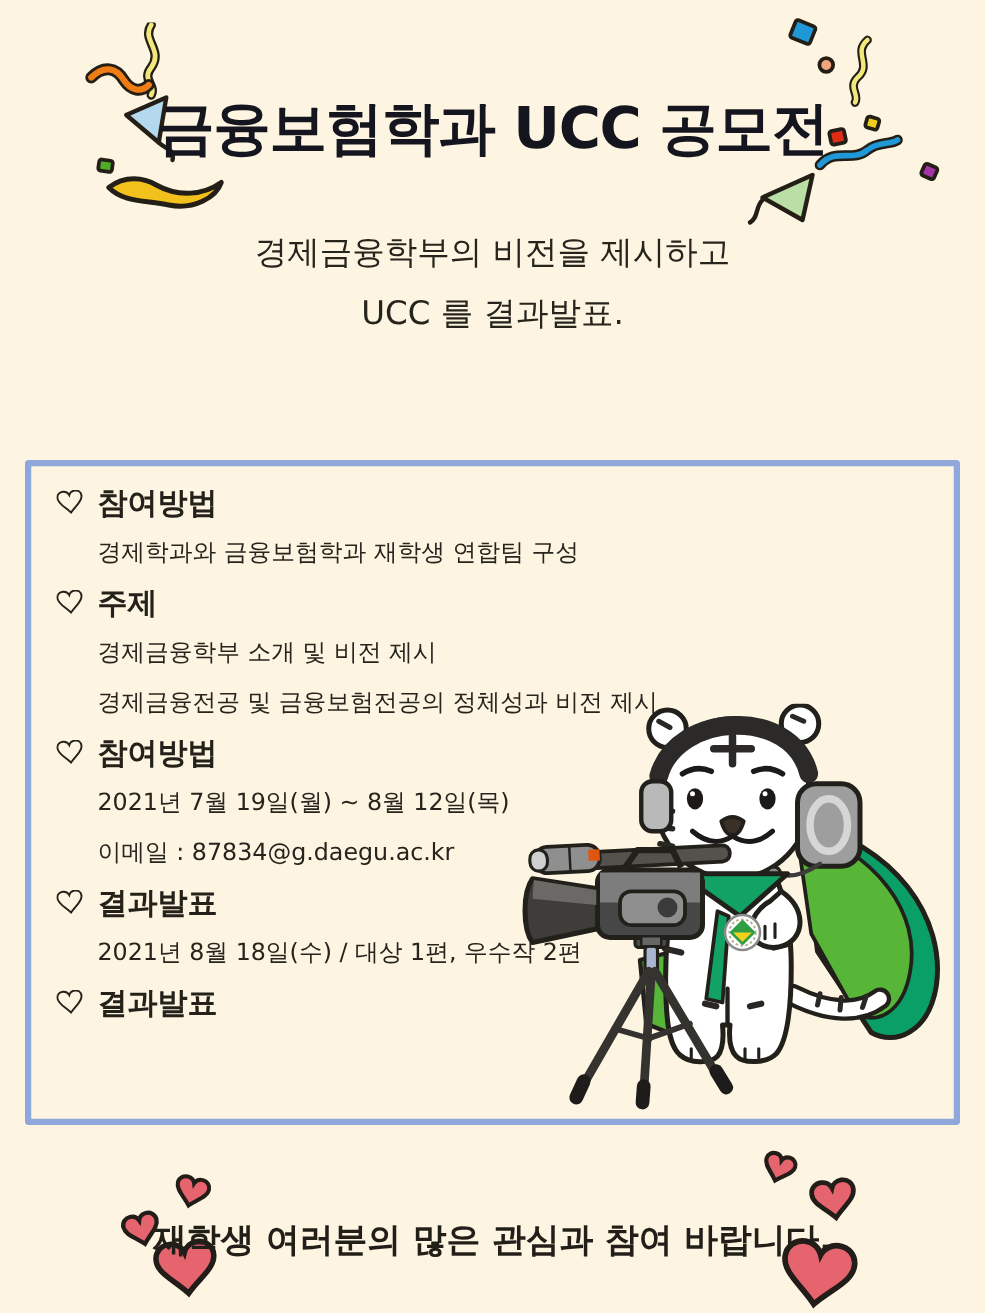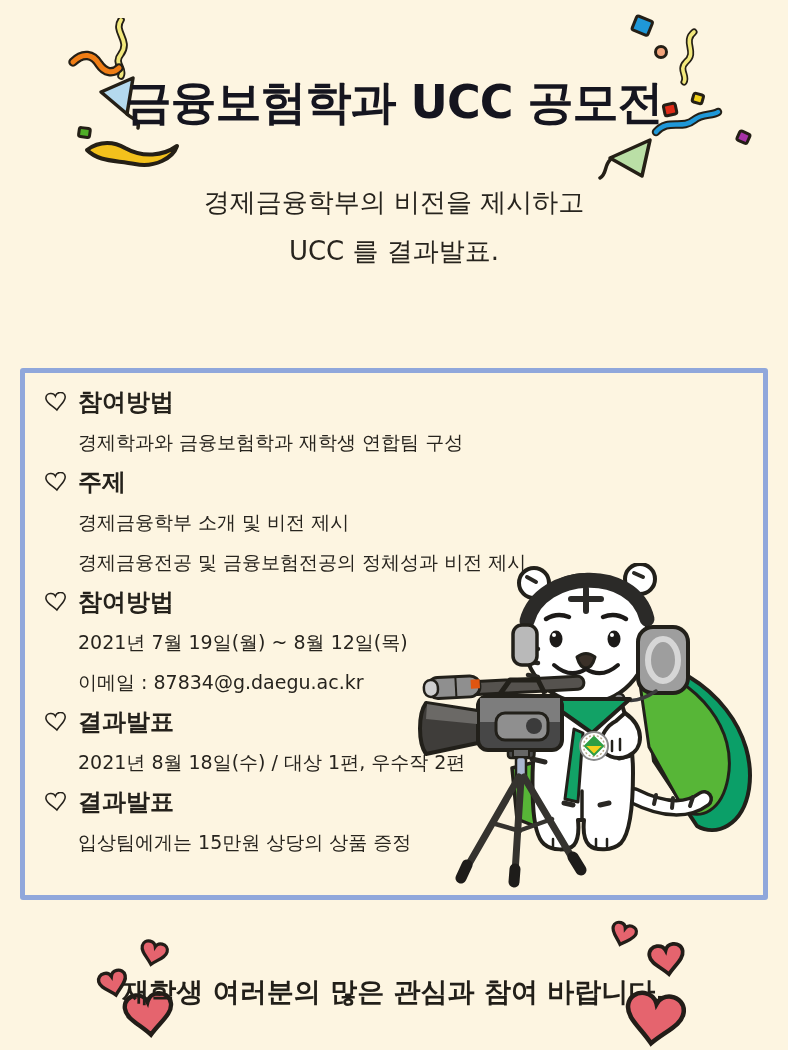--- a/index.html
+++ b/index.html
@@ -131,21 +131,20 @@
     <div class="row detail">2021년 8월 18일(수) / 대상 1편, 우수작 2편</div>
 
     <div class="row heading">
       <span class="heart-bullet">
         <svg width="22" height="20" viewBox="0 0 34 31">
             <path d="M17 28 C10 20 2 15.5 2 8.6 C2 4 5.6 1.4 9.6 1.4 C12.8 1.4 15.9 3.5 17 6.3 C18.1 3.5 21.2 1.4 24.4 1.4 C28.4 1.4 32 4 32 8.6 C32 15.5 24 20 17 28 Z" fill="none" stroke="#26221c" stroke-width="2.4" transform="rotate(-6 17 15)"></path>
           </svg>
       </span>
       <span>결과발표</span>
     </div>
-    <div class="row detail">입상팀에게는 15만원 상당의 상품 증정</div>
   </div>
 
   <svg class="mascot" width="345" height="328" viewBox="0 0 345 328">
 
     <path d="M225,95 C300,112 341,172 333,226 C327,263 300,274 281,263 L238,198 Z" fill="#0b9f68" stroke="#22201a" stroke-width="4" stroke-linejoin="round"></path>
     <path d="M221,100 C286,118 321,168 312,215 C306,248 284,258 268,247 L233,184 Z" fill="#57b637" stroke="#22201a" stroke-width="3" stroke-linejoin="round"></path>
 
     <path d="M218,233 C248,248 272,248 288,236" fill="none" stroke="#22201a" stroke-width="18" stroke-linecap="round"></path>
     <path d="M218,233 C248,248 272,248 288,236" fill="none" stroke="#ffffff" stroke-width="11" stroke-linecap="round"></path>
     <path d="M238,241 l2,-9 M256,245 l1,-10 M274,243 l3,-9" stroke="#2a2824" stroke-width="4" stroke-linecap="round"></path>

